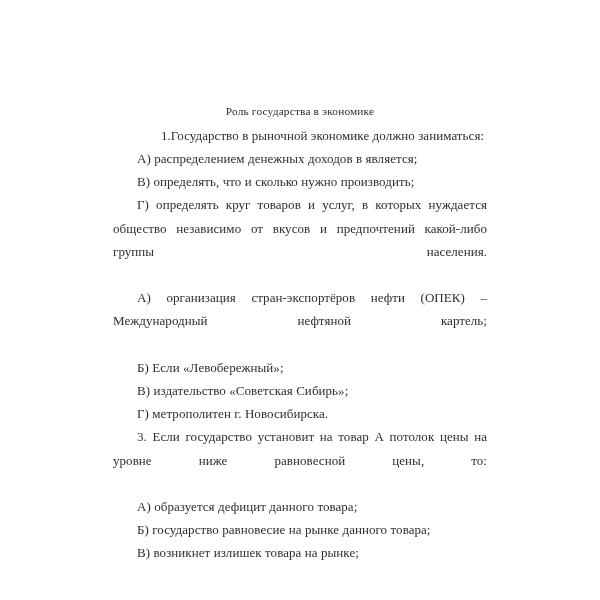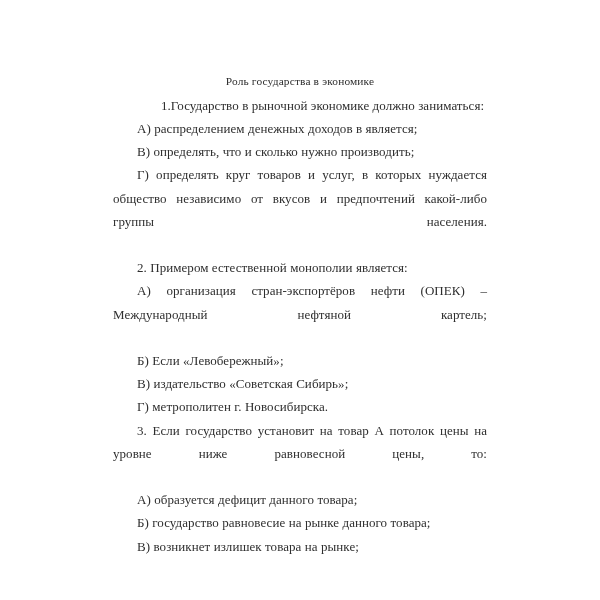--- a/index.html
+++ b/index.html
@@ -14,20 +14,21 @@
     color: #2e2e2e;
     overflow: hidden;
   }
 
   #document-page {
     position: relative;
     width: 600px;
     height: 488px;
     background: #ffffff;
     box-sizing: border-box;
+    margin-top: 30px;
   }
 
   #document-body {
     position: absolute;
     left: 113px;
     top: 70px;
     width: 374px;
   }
 
   .doc-title {
@@ -83,21 +84,20 @@
 
     <p class="para indent tabbed"><span class="num">1.</span><span>Государство в рыночной экономике должно заниматься:</span></p>
 
     <p class="para indent">А) распределением денежных доходов в является;</p>
 
 
     <p class="para indent">В) определять, что и сколько нужно производить;</p>
 
     <p class="para indent justify-all">Г) определять круг товаров и услуг, в которых нуждается общество независимо от вкусов и предпочтений какой-либо группы населения.</p>
 
-    <p class="para indent">2. Примером естественной монополии является:</p>
 
     <p class="para indent justify-all">А) организация стран-экспортёров нефти (ОПЕК) – Международный нефтяной картель;</p>
 
     <p class="para indent">Б) Если «Левобережный»;</p>
 
     <p class="para indent">В) издательство «Советская Сибирь»;</p>
 
     <p class="para indent">Г) метрополитен г. Новосибирска.</p>
 
     <p class="para indent justify-all">3. Если государство установит на товар А потолок цены на уровне ниже равновесной цены, то:</p>

